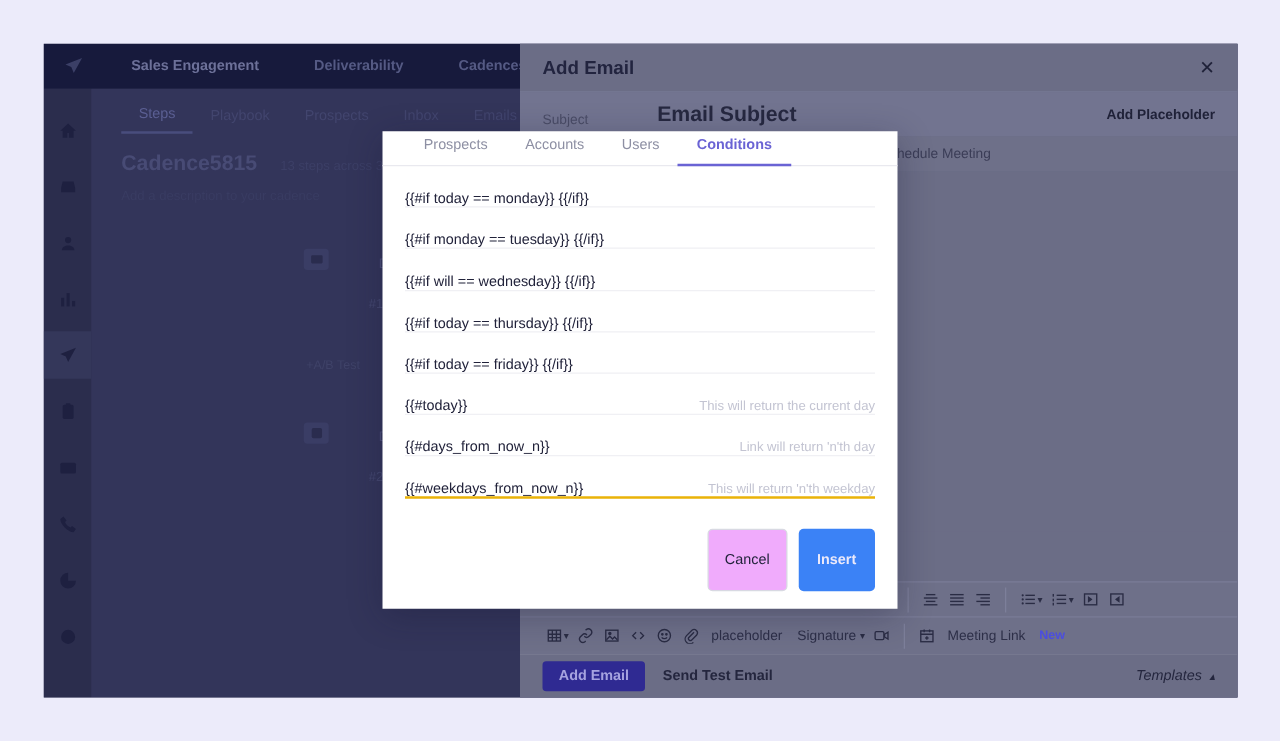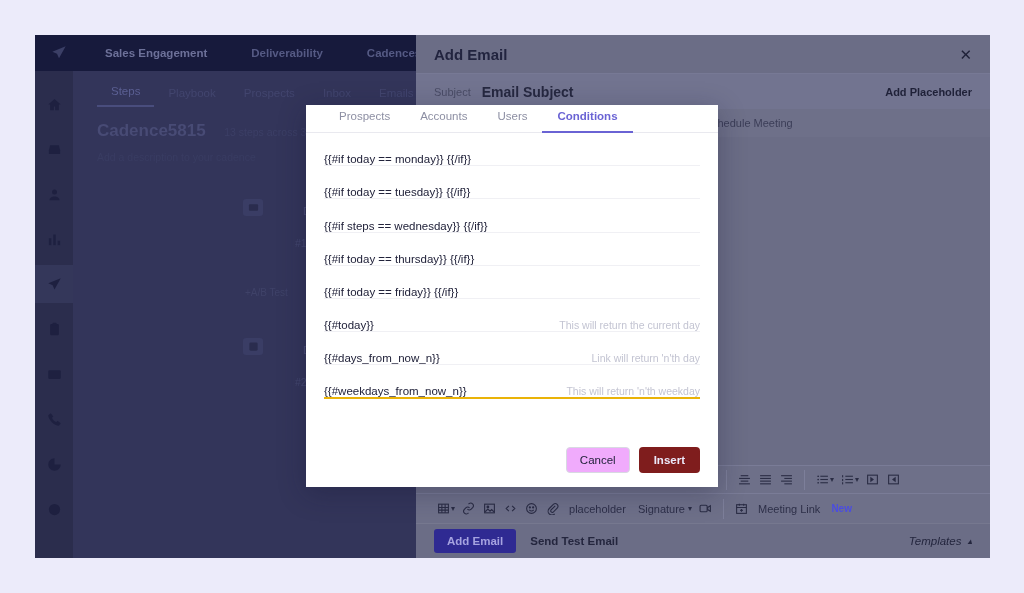--- a/index.html
+++ b/index.html
@@ -109,23 +109,23 @@
     border-bottom: 1px solid #777995;
   }
   .ae-title { font-size: 15px; font-weight: bold; color: #22243f; }
   .ae-close { font-size: 15px; color: #1f2138; cursor: pointer; line-height: 1; }
 
   .ae-subject-row {
     height: 35px; display: flex; align-items: center;
     padding: 0 18px; justify-content: space-between;
     background: #727490;
   }
-  .ae-subject-left { display: flex; align-items: center; gap: 11px; }
+  .ae-subject-left { display: flex; align-items: flex-end; gap: 11px; }
   .ae-subject-label { font-size: 11px; color: #4a4c66; }
-  .ae-subject-value { font-size: 14px; color: #262840; font-weight: bold; }
+  .ae-subject-value { font-size: 17px; color: #262840; font-weight: bold; margin-left: 44px; }
   .ae-placeholder-link { font-size: 11px; color: #1f2138; font-weight: bold; }
 
   .ae-schedule-row {
     height: 28px; display: flex; align-items: center;
     padding: 0 18px; background: #6e7089;
   }
   .ae-schedule-text { font-size: 11px; color: #3b3d57; margin-left: 278px; }
 
   .ae-body { background: #6b6d86; height: 288px; }
 
@@ -207,23 +207,23 @@
   .if-footer {
     position: absolute; right: 0; bottom: 0;
     padding: 14px 18px; display: flex; gap: 9px;
   }
   .btn-cancel {
     background: #f0abfc; border: 1px solid #d8d9e2;
     font-size: 11.5px; font-weight: normal; color: #22233b;
     padding: 6px 13px; border-radius: 4px;
   }
   .btn-insert {
-    background: #7f1d1d; border: none;
+    background: #3b82f6; border: none;
     font-size: 11.5px; font-weight: bold; color: #ebe9fa;
-    padding: 7px 15px; border-radius: 4px;
+    padding: 19px 15px; border-radius: 4px;
   }
 </style>
 </head>
 <body>
 
 <div class="app-window">
 
   <div class="app-topnav">
     <div class="brand-logo">
       <svg viewBox="0 0 24 24" width="16" height="16">
@@ -507,25 +507,25 @@
     <div class="if-tab">Users</div>
     <div class="if-tab active">Conditions</div>
   </div>
 
   <div class="if-list">
     <div class="if-row">
       <span class="if-code">{{#if today == monday}} {{/if}}</span>
       <span class="if-hint"></span>
     </div>
     <div class="if-row">
-      <span class="if-code">{{#if today == tuesday}} {{/if}}</span>
+      <span class="if-code">{{#if monday == tuesday}} {{/if}}</span>
       <span class="if-hint"></span>
     </div>
     <div class="if-row">
-      <span class="if-code">{{#if steps == wednesday}} {{/if}}</span>
+      <span class="if-code">{{#if will == wednesday}} {{/if}}</span>
       <span class="if-hint"></span>
     </div>
     <div class="if-row">
       <span class="if-code">{{#if today == thursday}} {{/if}}</span>
       <span class="if-hint"></span>
     </div>
     <div class="if-row">
       <span class="if-code">{{#if today == friday}} {{/if}}</span>
       <span class="if-hint"></span>
     </div>

